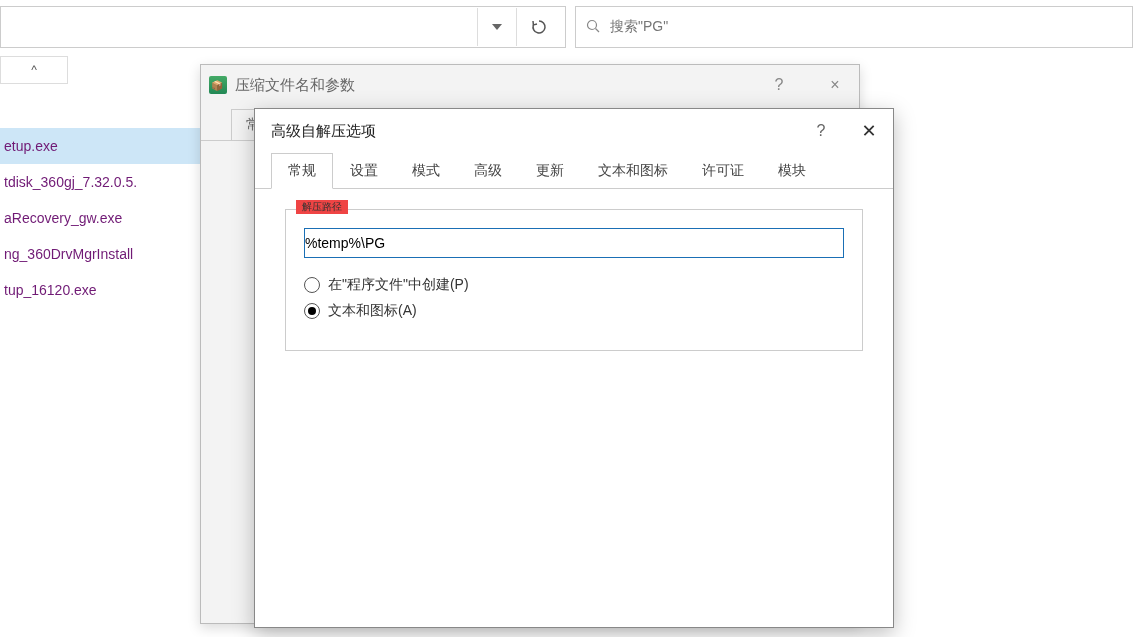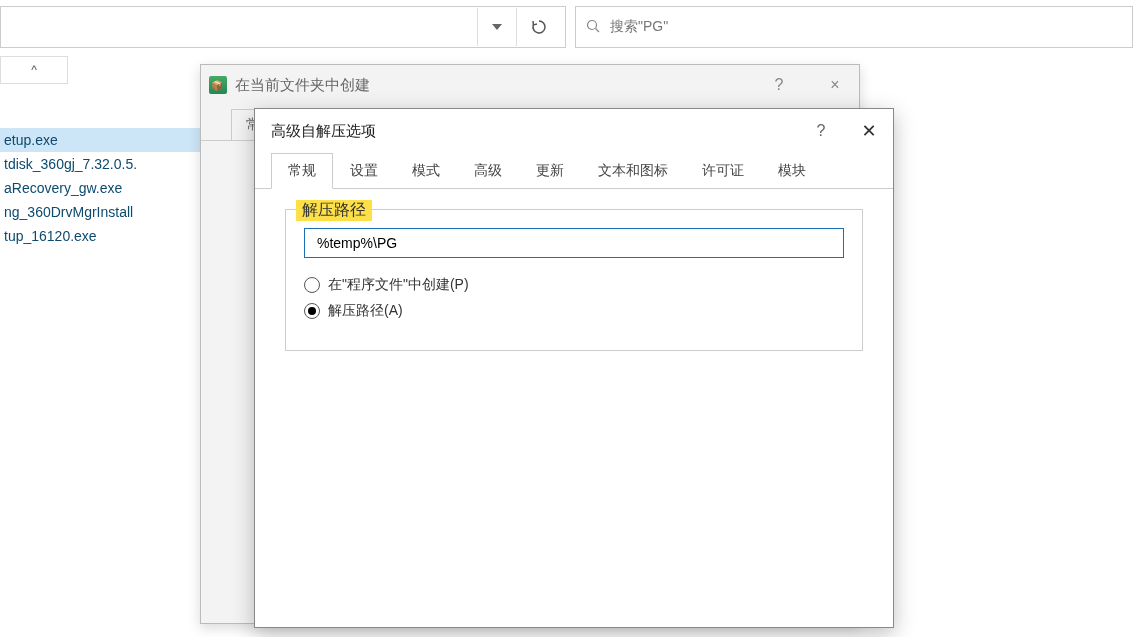--- a/index.html
+++ b/index.html
@@ -7,21 +7,21 @@
 
     
     .explorer { position:absolute; inset:0; }
     .path-bar { position:absolute; left:0; top:6px; height:42px; right:567px; border:1px solid #ccc; display:flex; align-items:center; justify-content:flex-end; padding-right:6px; gap:2px; }
     .path-btn { width:40px; height:38px; display:flex; align-items:center; justify-content:center; color:#666; font-size:16px; }
     .path-btn.drop{border-left:1px solid #ddd;border-right:1px solid #ddd;}
     .search-bar { position:absolute; left:575px; right:0; top:6px; height:42px; border:1px solid #ccc; display:flex; align-items:center; padding:0 10px; gap:10px; color:#777; }
     .search-icon{font-size:15px;color:#888;}
     .sort-btn { position:absolute; left:0; top:56px; width:68px; height:28px; border:1px solid #ddd; display:flex; align-items:center; justify-content:center; color:#555; font-size:12px;}
     .file-list { position:absolute; left:0; top:128px; width:218px; }
-    .file-row { height:24px; display:flex; align-items:center; padding-left:4px; color:#0c4a6e; font-size:14px; white-space:nowrap; overflow:hidden;}
+    .file-row { height:36px; display:flex; align-items:center; padding-left:4px; color:#701a75; font-size:14px; white-space:nowrap; overflow:hidden;}
     .file-row.sel{background:#cde6f7;}
 
     
     .dlg1 { position:absolute; left:200px; top:64px; width:660px; height:560px; background:#f3f3f3; border:1px solid #bbb; box-shadow:0 4px 12px rgba(0,0,0,.15); }
     .dlg1-title { height:40px; display:flex; align-items:center; padding-left:8px; gap:8px; color:#666; font-size:15px;}
     .dlg1-title .spacer{flex:1;}
     .dlg1-title .tbtn{width:48px;height:40px;display:flex;align-items:center;justify-content:center;color:#888;font-size:16px;}
     .dlg1-icon{width:18px;height:18px;background:linear-gradient(#4a6,#285);border-radius:2px;display:flex;align-items:center;justify-content:center;font-size:10px;color:#fff;}
     .dlg1-tabs{display:flex;border-bottom:1px solid #ccc;background:#f3f3f3;padding-top:4px;padding-left:30px;}
     .dlg1-tab{padding:6px 14px;border:1px solid #ccc;border-bottom:none;margin-right:-1px;background:#fff;color:#444;font-size:14px;}
@@ -31,22 +31,22 @@
     .dlg2 { position:absolute; left:254px; top:108px; width:640px; height:520px; background:#fff; border:1px solid #888; box-shadow:0 6px 20px rgba(0,0,0,.25);}
     .dlg2-title{height:44px;display:flex;align-items:center;padding-left:16px;color:#222;font-size:15px;}
     .dlg2-title .spacer{flex:1;}
     .dlg2-title .tbtn{width:48px;height:44px;display:flex;align-items:center;justify-content:center;font-size:18px;color:#333;}
     .dlg2-title .tbtn.help{font-size:16px;color:#666;}
     .dlg2-tabs{display:flex;padding-left:16px;border-bottom:1px solid #ccc;}
     .dlg2-tab{padding:8px 16px;border:1px solid transparent;color:#444;font-size:14px;margin-bottom:-1px;}
     .dlg2-tab.active{border:1px solid #ccc;border-bottom-color:#fff;background:#fff;}
     .dlg2-body{padding:20px 30px;}
     .fieldset{border:1px solid #ccc;padding:18px 18px 18px 18px;position:relative;}
-    .legend{position:absolute;top:-10px;left:10px;background:#fde047;padding:0 6px;color:#333;font-size:16px;}
-    .pathinput{width:100%;height:30px;border:1px solid #1a6fb5;padding:0 12px;font-size:14px;outline:none;margin-bottom:14px;}
+    .legend{position:absolute;top:-10px;left:10px;background:#ef4444;padding:0 6px;color:#333;font-size:10px;}
+    .pathinput{width:100%;height:30px;border:1px solid #1a6fb5;padding:0 0;font-size:14px;outline:none;margin-bottom:14px;}
     .radio-row,.check-row{display:flex;align-items:center;gap:8px;font-size:14px;color:#333;padding:4px 0;}
     .radio{width:16px;height:16px;border:1.5px solid #555;border-radius:50%;display:flex;align-items:center;justify-content:center;}
     .radio.sel::after{content:"";width:8px;height:8px;background:#000;border-radius:50%;}
     .checkbox{width:16px;height:16px;border:1.5px solid #555;}
     .gap{height:8px;}
   </style>
 </head>
 <body>
 
 <div class="explorer">
@@ -80,21 +80,21 @@
       <div class="file-row">tdisk_360gj_7.32.0.5.</div>
       <div class="file-row">aRecovery_gw.exe</div>
       <div class="file-row">ng_360DrvMgrInstall</div>
       <div class="file-row">tup_16120.exe</div>
     </div>
 </div>
 
 <div class="dlg1">
   <div class="dlg1-title">
     <span class="dlg1-icon">📦</span>
-    <span>在当前文件夹中创建</span>
+    <span>压缩文件名和参数</span>
     <span class="spacer"></span>
     <span class="tbtn">?</span>
     <span class="tbtn">×</span>
   </div>
   <div class="dlg1-tabs">
     <div class="dlg1-tab bg">常规</div>
   </div>
 </div>
 
 <div class="dlg2">
@@ -118,19 +118,19 @@
     <div class="fieldset">
       <span class="legend">解压路径</span>
       <input class="pathinput" value="%temp%\PG" style="">
       <div id="radios">
           <div class="radio-row">
             <span class="radio"></span>
             <span>在"程序文件"中创建(P)</span>
           </div>
           <div class="radio-row">
             <span class="radio sel"></span>
-            <span>解压路径(A)</span>
+            <span>文本和图标(A)</span>
           </div>
         </div>
       <div class="gap"></div>
     </div>
   </div>
 </div>
 
 </body></html>

